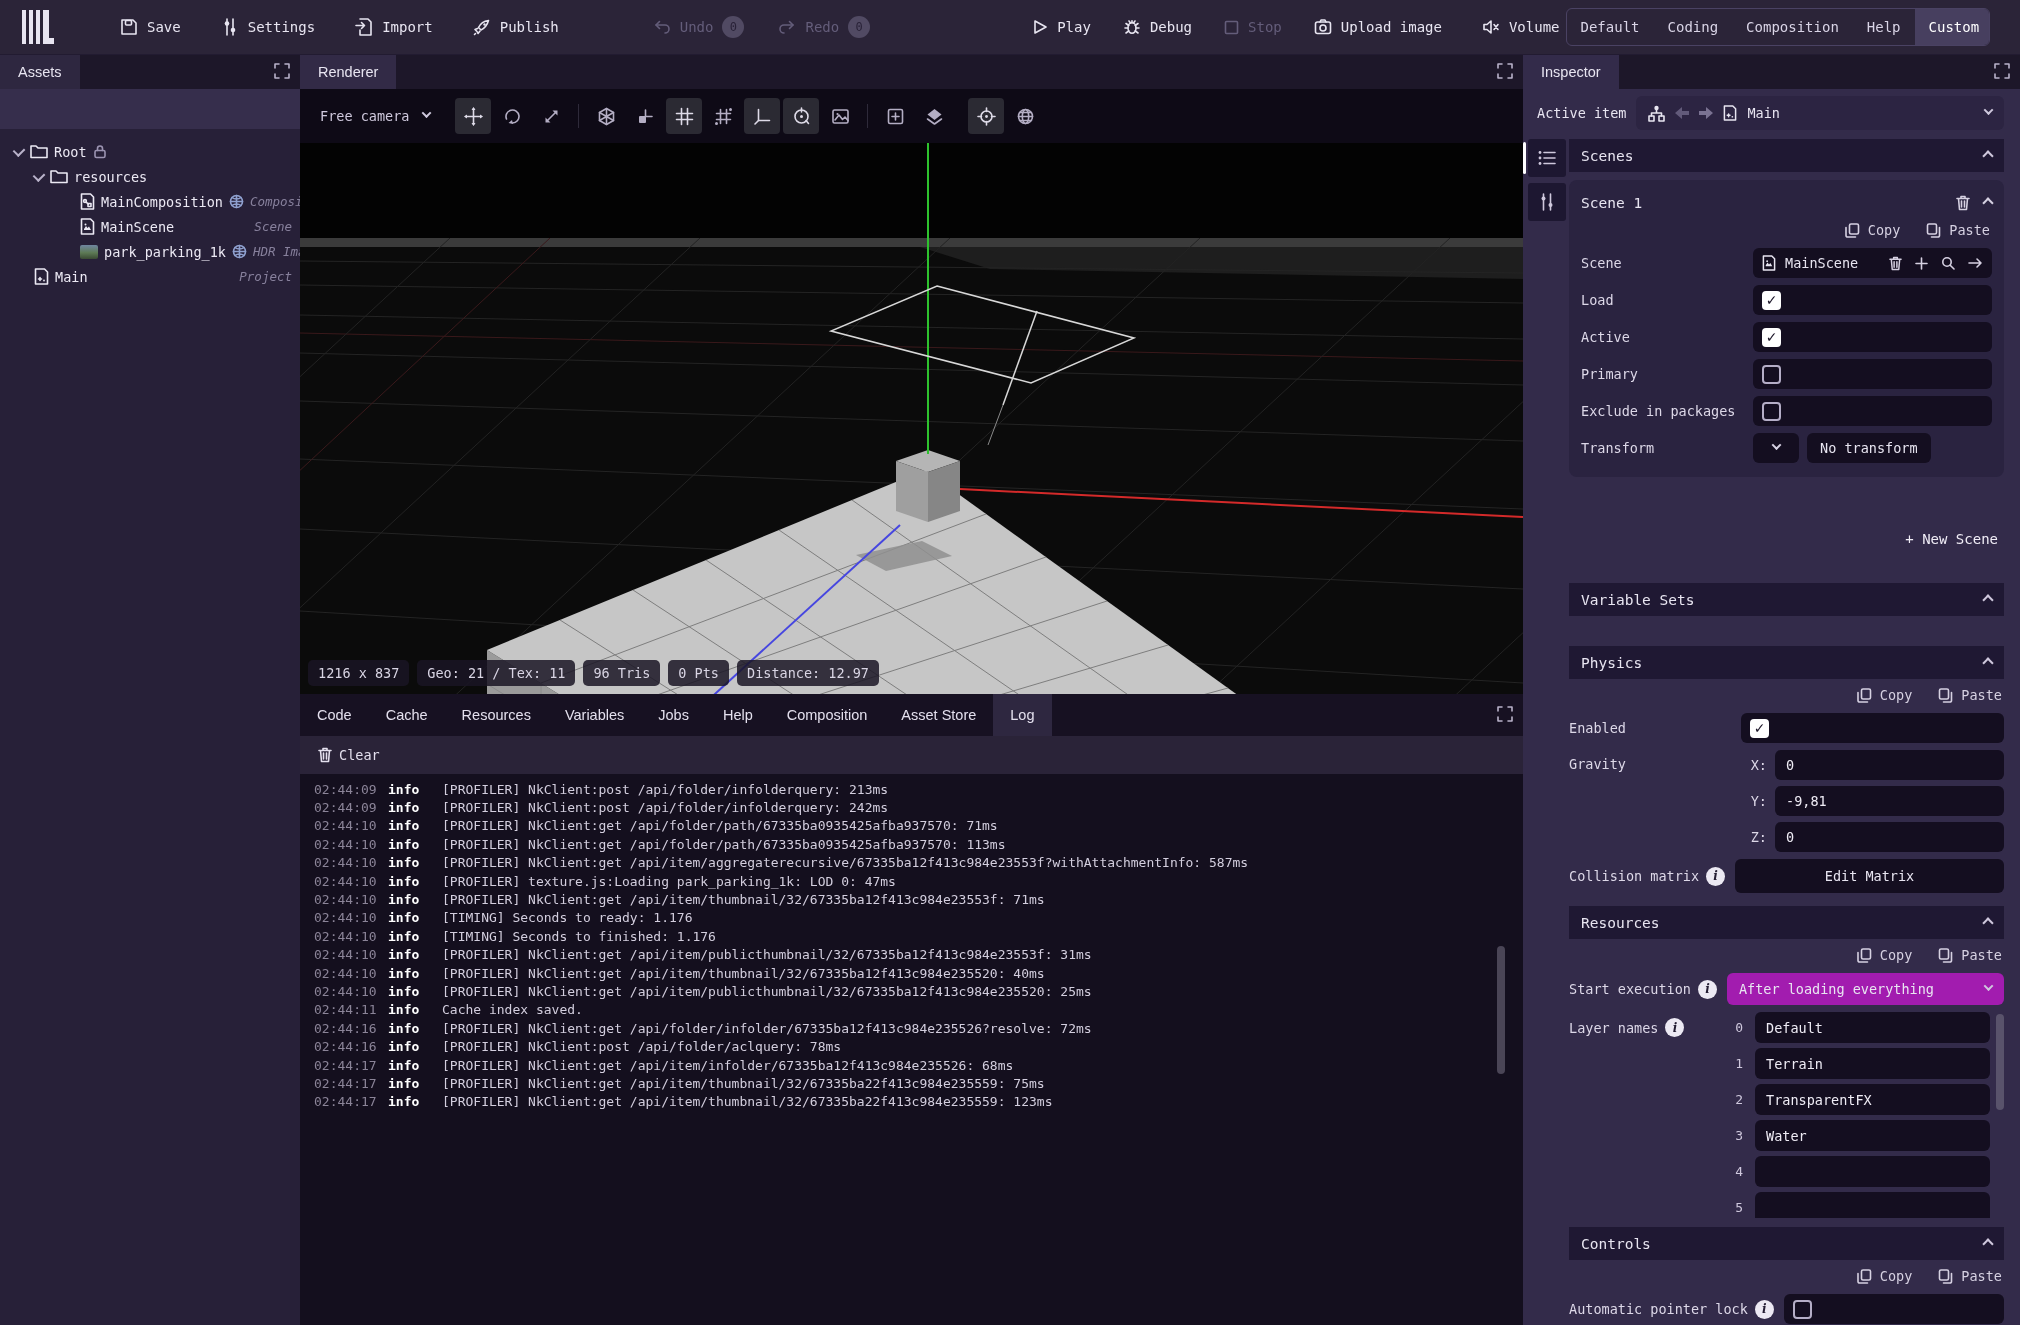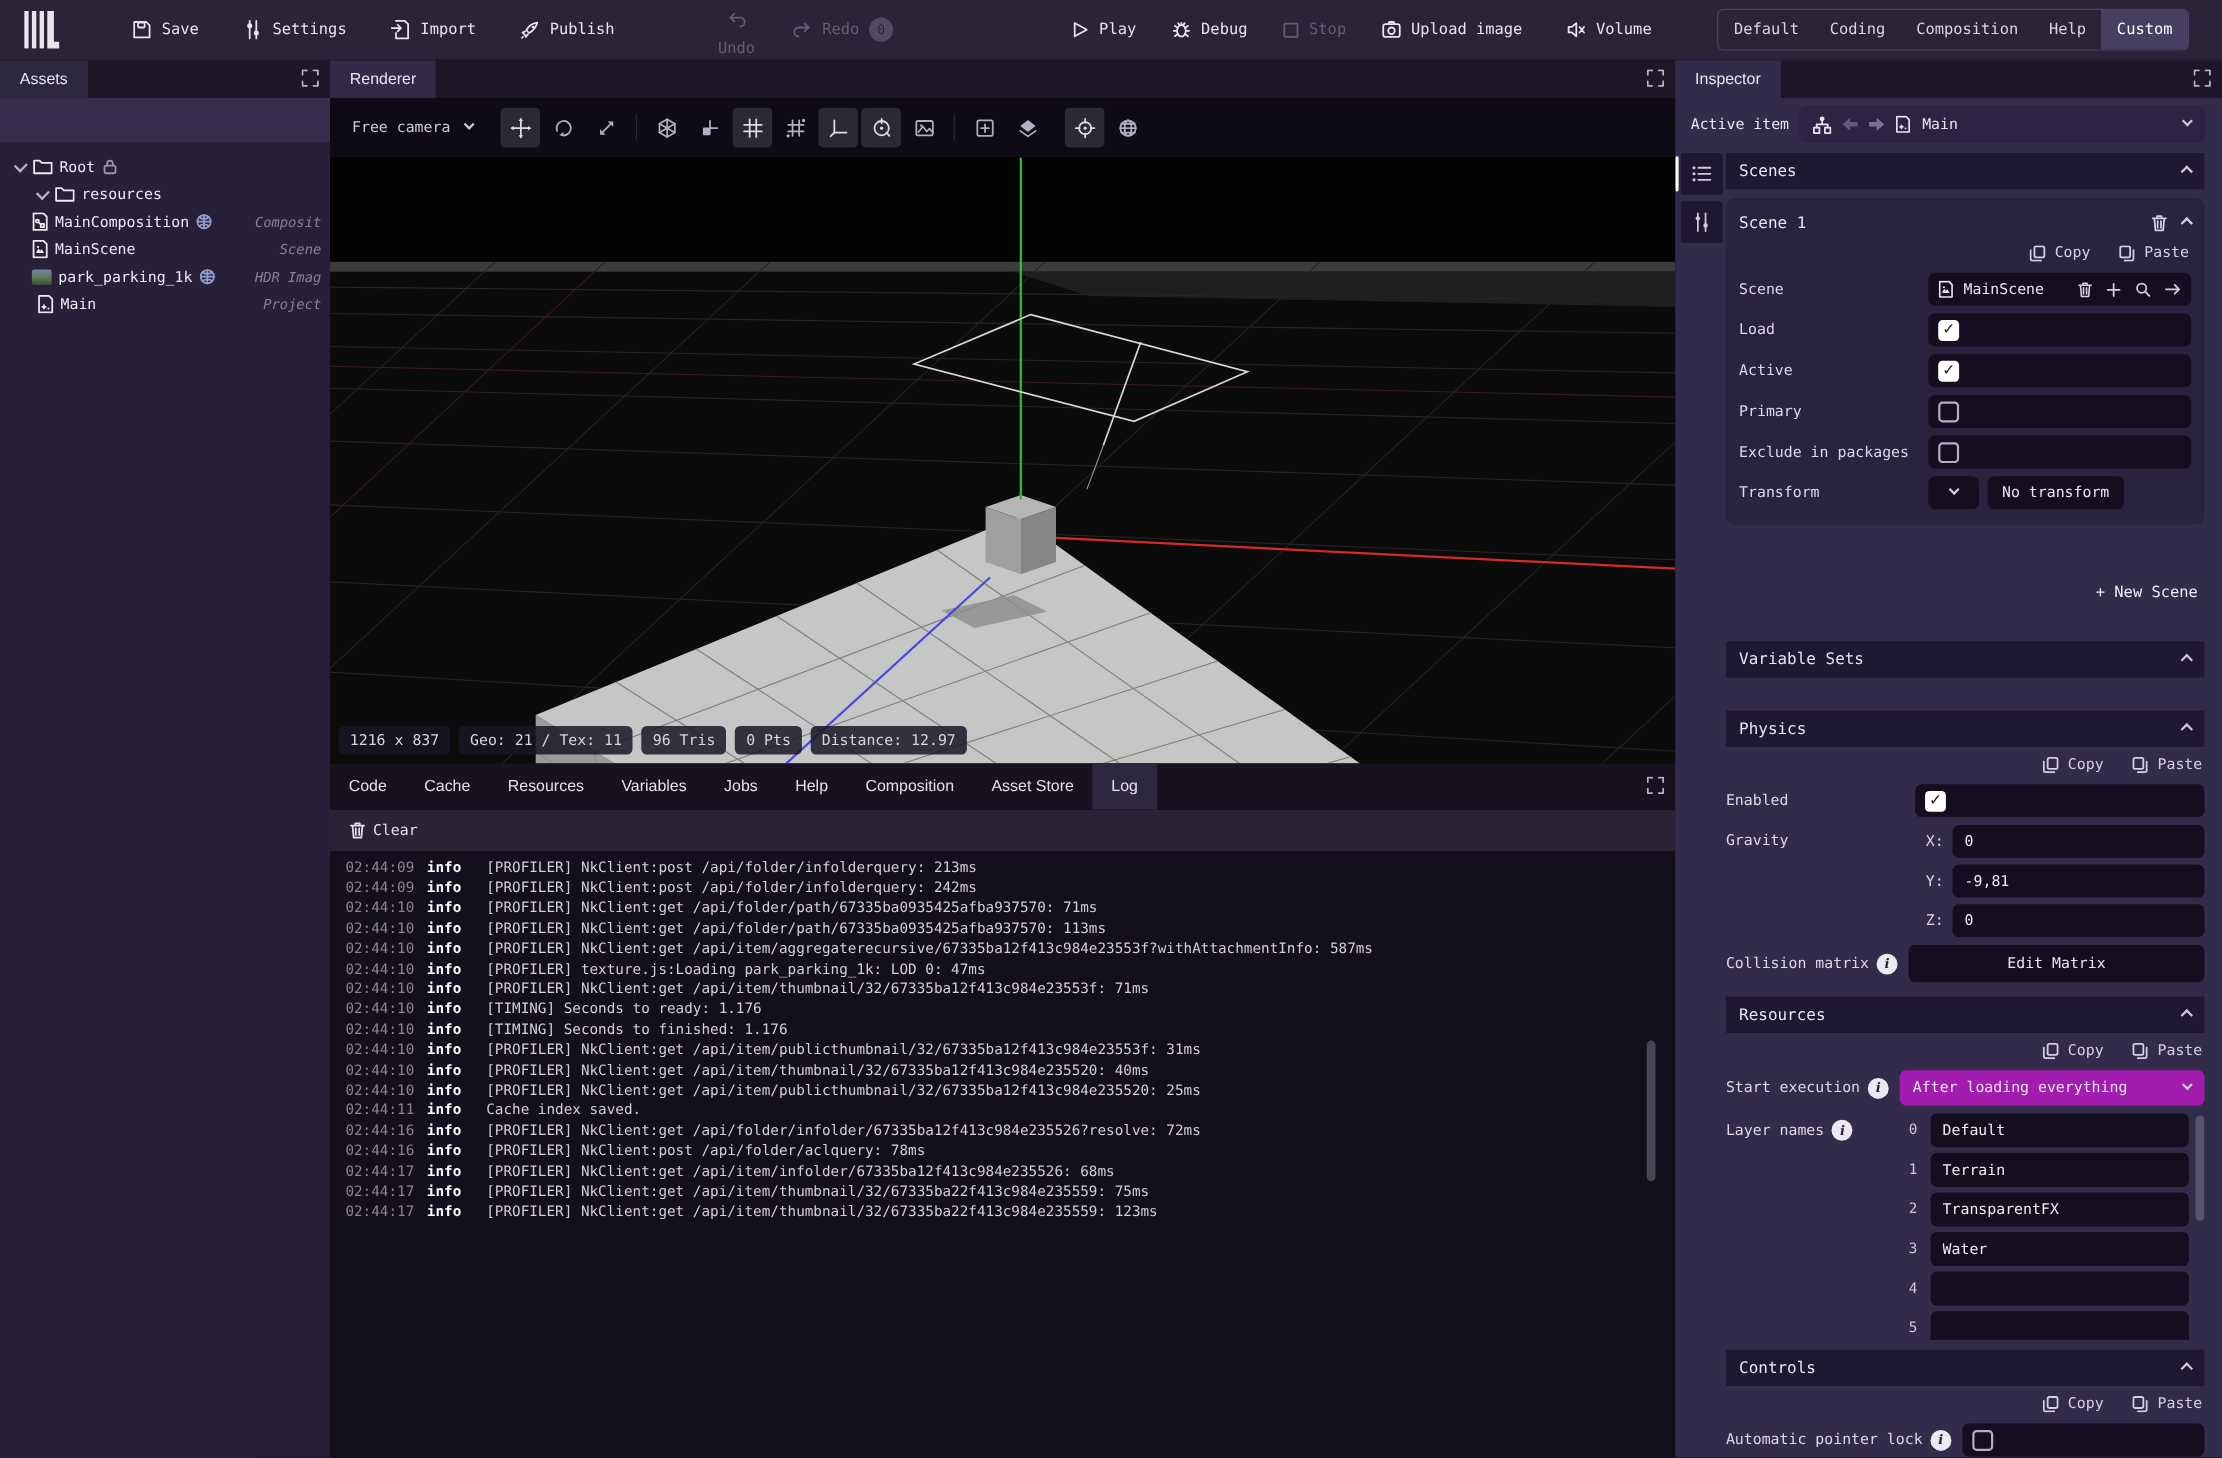--- a/index.html
+++ b/index.html
@@ -43,21 +43,21 @@
   .ptab.active { background:#2e2740; }
   .fs-btn { position:absolute; right:10px; top:8px; color:#b9b2ca; cursor:pointer; }
 
   
   .assets { position:absolute; left:0; top:55px; width:300px; bottom:0; background:#272038; }
   .assets .subbar { height:40px; background:#362e4c; }
   .tree { padding-top:10px; }
   .trow { display:flex; align-items:center; height:25px; gap:6px; cursor:pointer; font-size:13.5px; color:#ece9f4; }
   .trow .twist { width:10px; color:#b9b2ca; flex:none; margin-left:0; }
   .trow .typ { margin-left:auto; padding-right:8px; font-style:italic; color:#87809c; font-size:12.5px; white-space:nowrap; }
-  .d0 { padding-left:14px; } .d1 { padding-left:34px; } .d2 { padding-left:29px;text-align:center; }
+  .d0 { padding-left:14px; } .d1 { padding-left:34px; } .d2 { padding-left:80px;text-align:center; }
   .thumb { width:18px; height:14px; border-radius:2px; flex:none;
     background:linear-gradient(180deg,#6f86a0 0%,#5d7a55 55%,#3a4a33 100%); }
 
   
   .center { position:absolute; left:300px; top:55px; width:1223px; bottom:0;
     display:flex; flex-direction:column; background:#0e0a16; }
   .vptoolbar { height:54px; background:#0e0a16; display:flex; align-items:center; gap:3px; padding:0 12px; flex:none; }
   .cam-dd { display:flex; align-items:center; gap:14px; color:#cfc9dd; font-size:13.5px; padding:0 8px; margin-right:14px; cursor:pointer; }
   .vtb { width:36px; height:36px; border-radius:4px; display:flex; align-items:center; justify-content:center;
     color:#b4aec4; cursor:pointer; }
@@ -183,21 +183,21 @@
     <div class="tb-btn" style="margin-left:28px;">
       <span class="ico">
           <svg width="18" height="18" viewBox="0 0 18 18">
             <path class="s" d="M15.5 2.5c-4 .5-8 3-10 7l2.5 2.5c4-2 6.5-6 7.5-9.5z"></path>
             <circle class="f" cx="11.5" cy="6.5" r="1.2"></circle>
             <path class="s" d="M4.5 10.5l-2.5 1 2 2 1 2 2-2.5M2.5 15.5l-1 1"></path>
           </svg>
         </span>
       <span>Publish</span>
     </div>
-    <div class="tb-btn disabled" style="margin-left:82px;flex-direction:column;">
+    <div class="tb-btn disabled" style="margin-left:82px;">
       <span class="ico">
           <svg width="18" height="18" viewBox="0 0 18 18">
             <path class="s" d="M3 7h9a4 4 0 0 1 0 8"></path>
             <path class="s" d="M6.5 3.5L3 7l3.5 3.5"></path>
           </svg>
         </span>
       <span>Undo</span>
       <span class="count-badge">0</span>
     </div>
     <div class="tb-btn disabled" style="margin-left:22px;">

